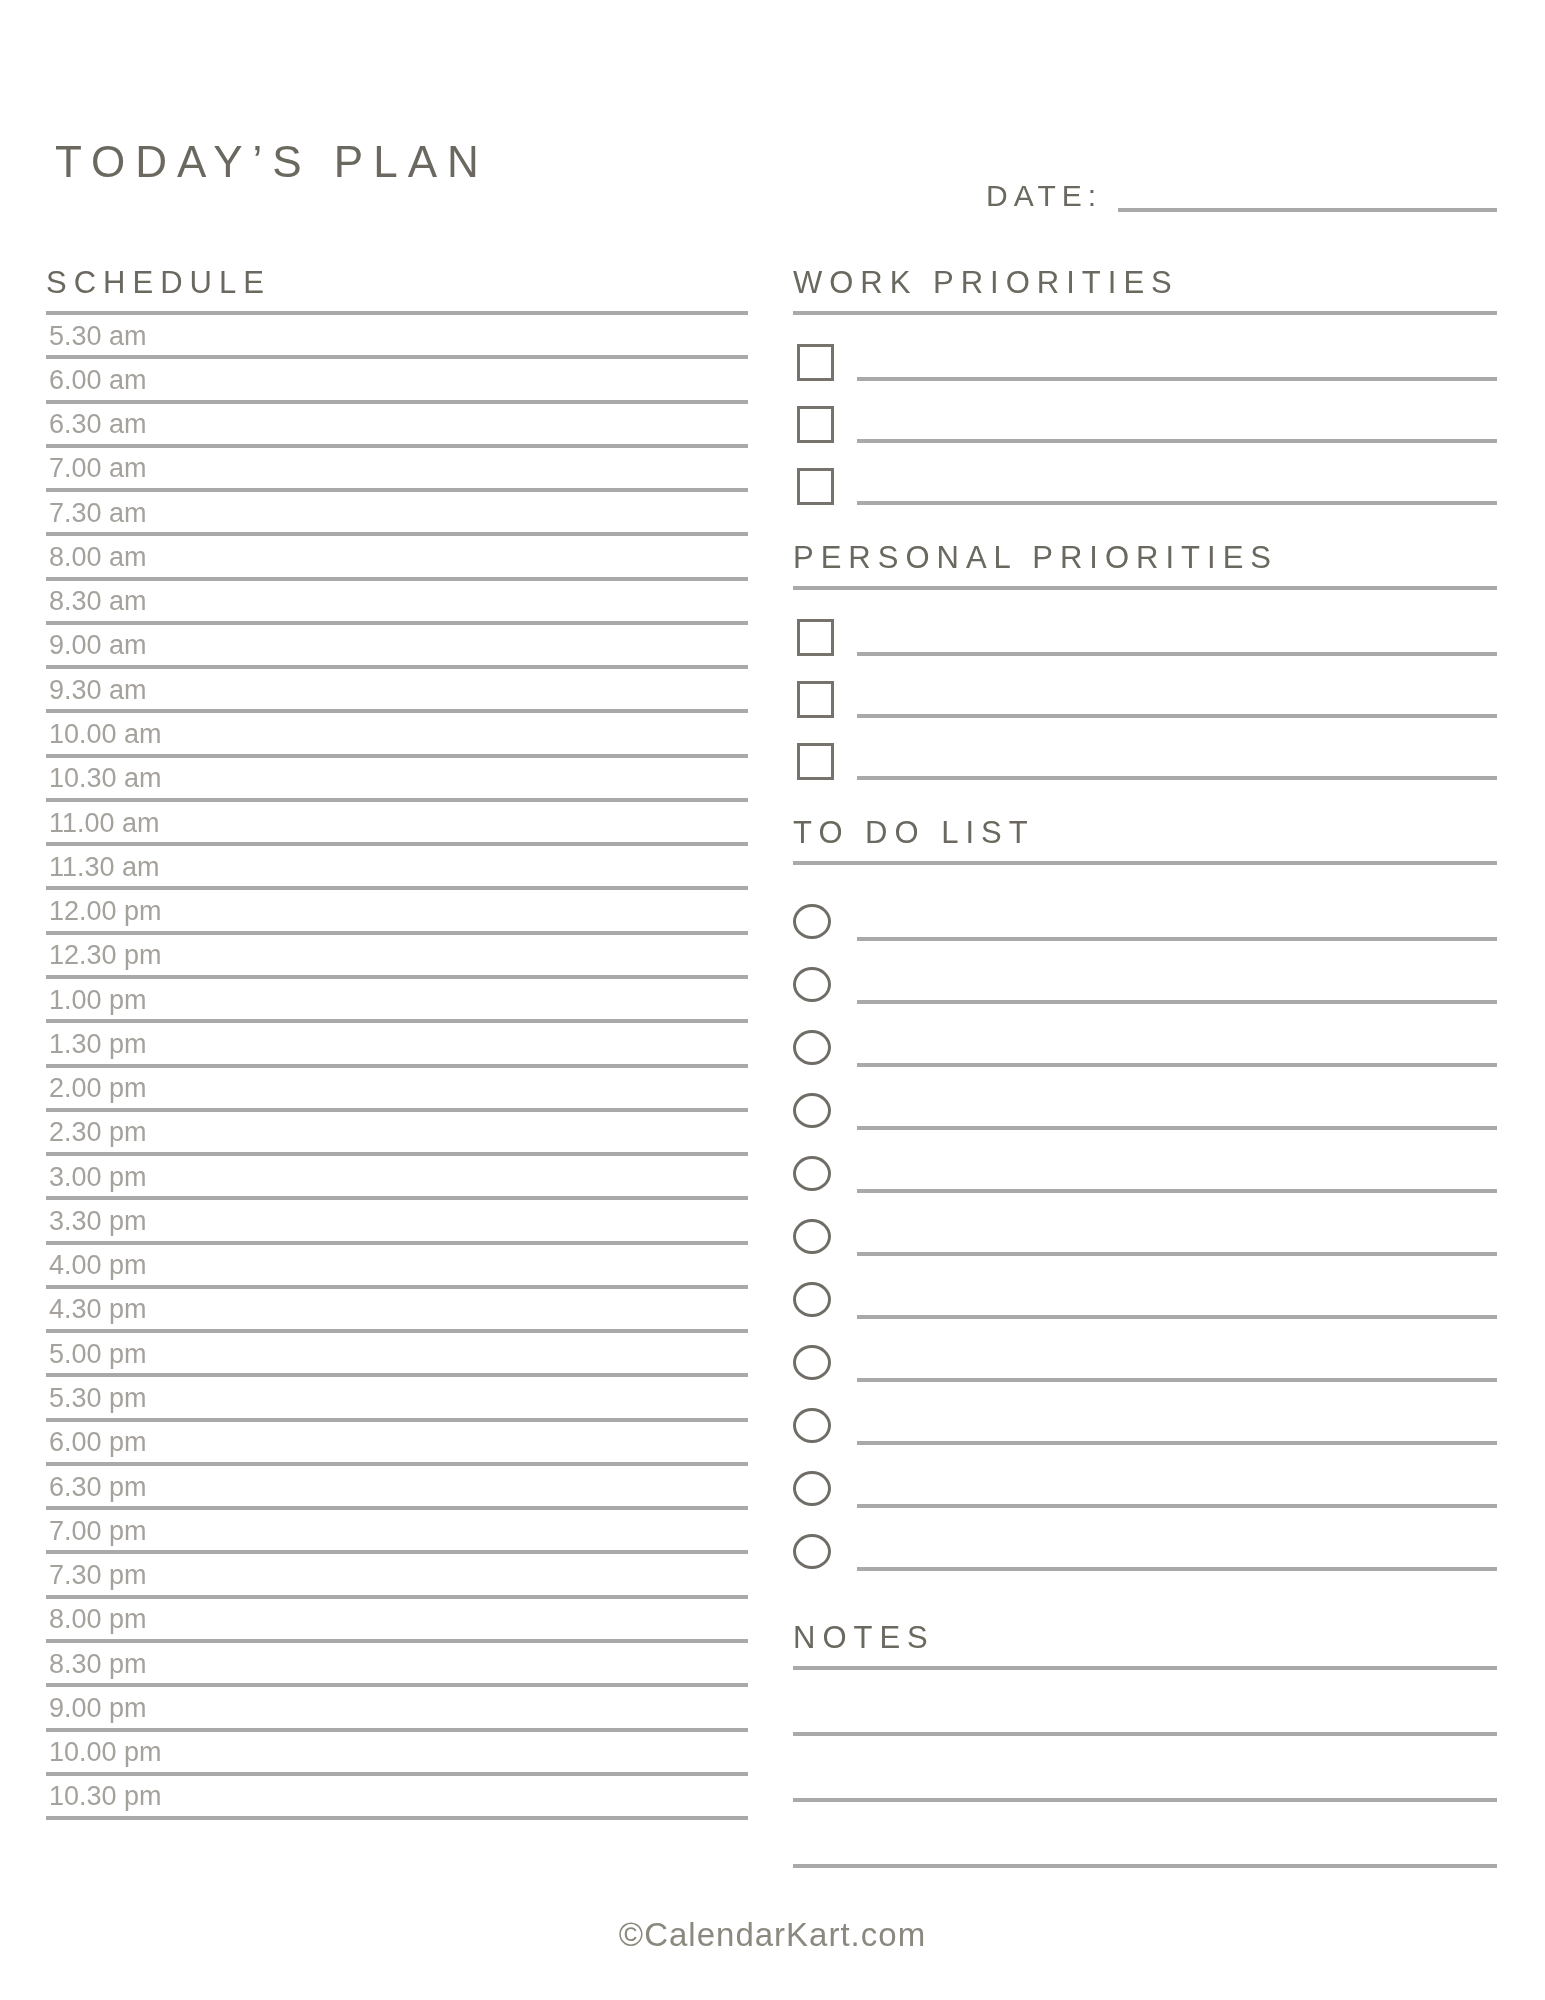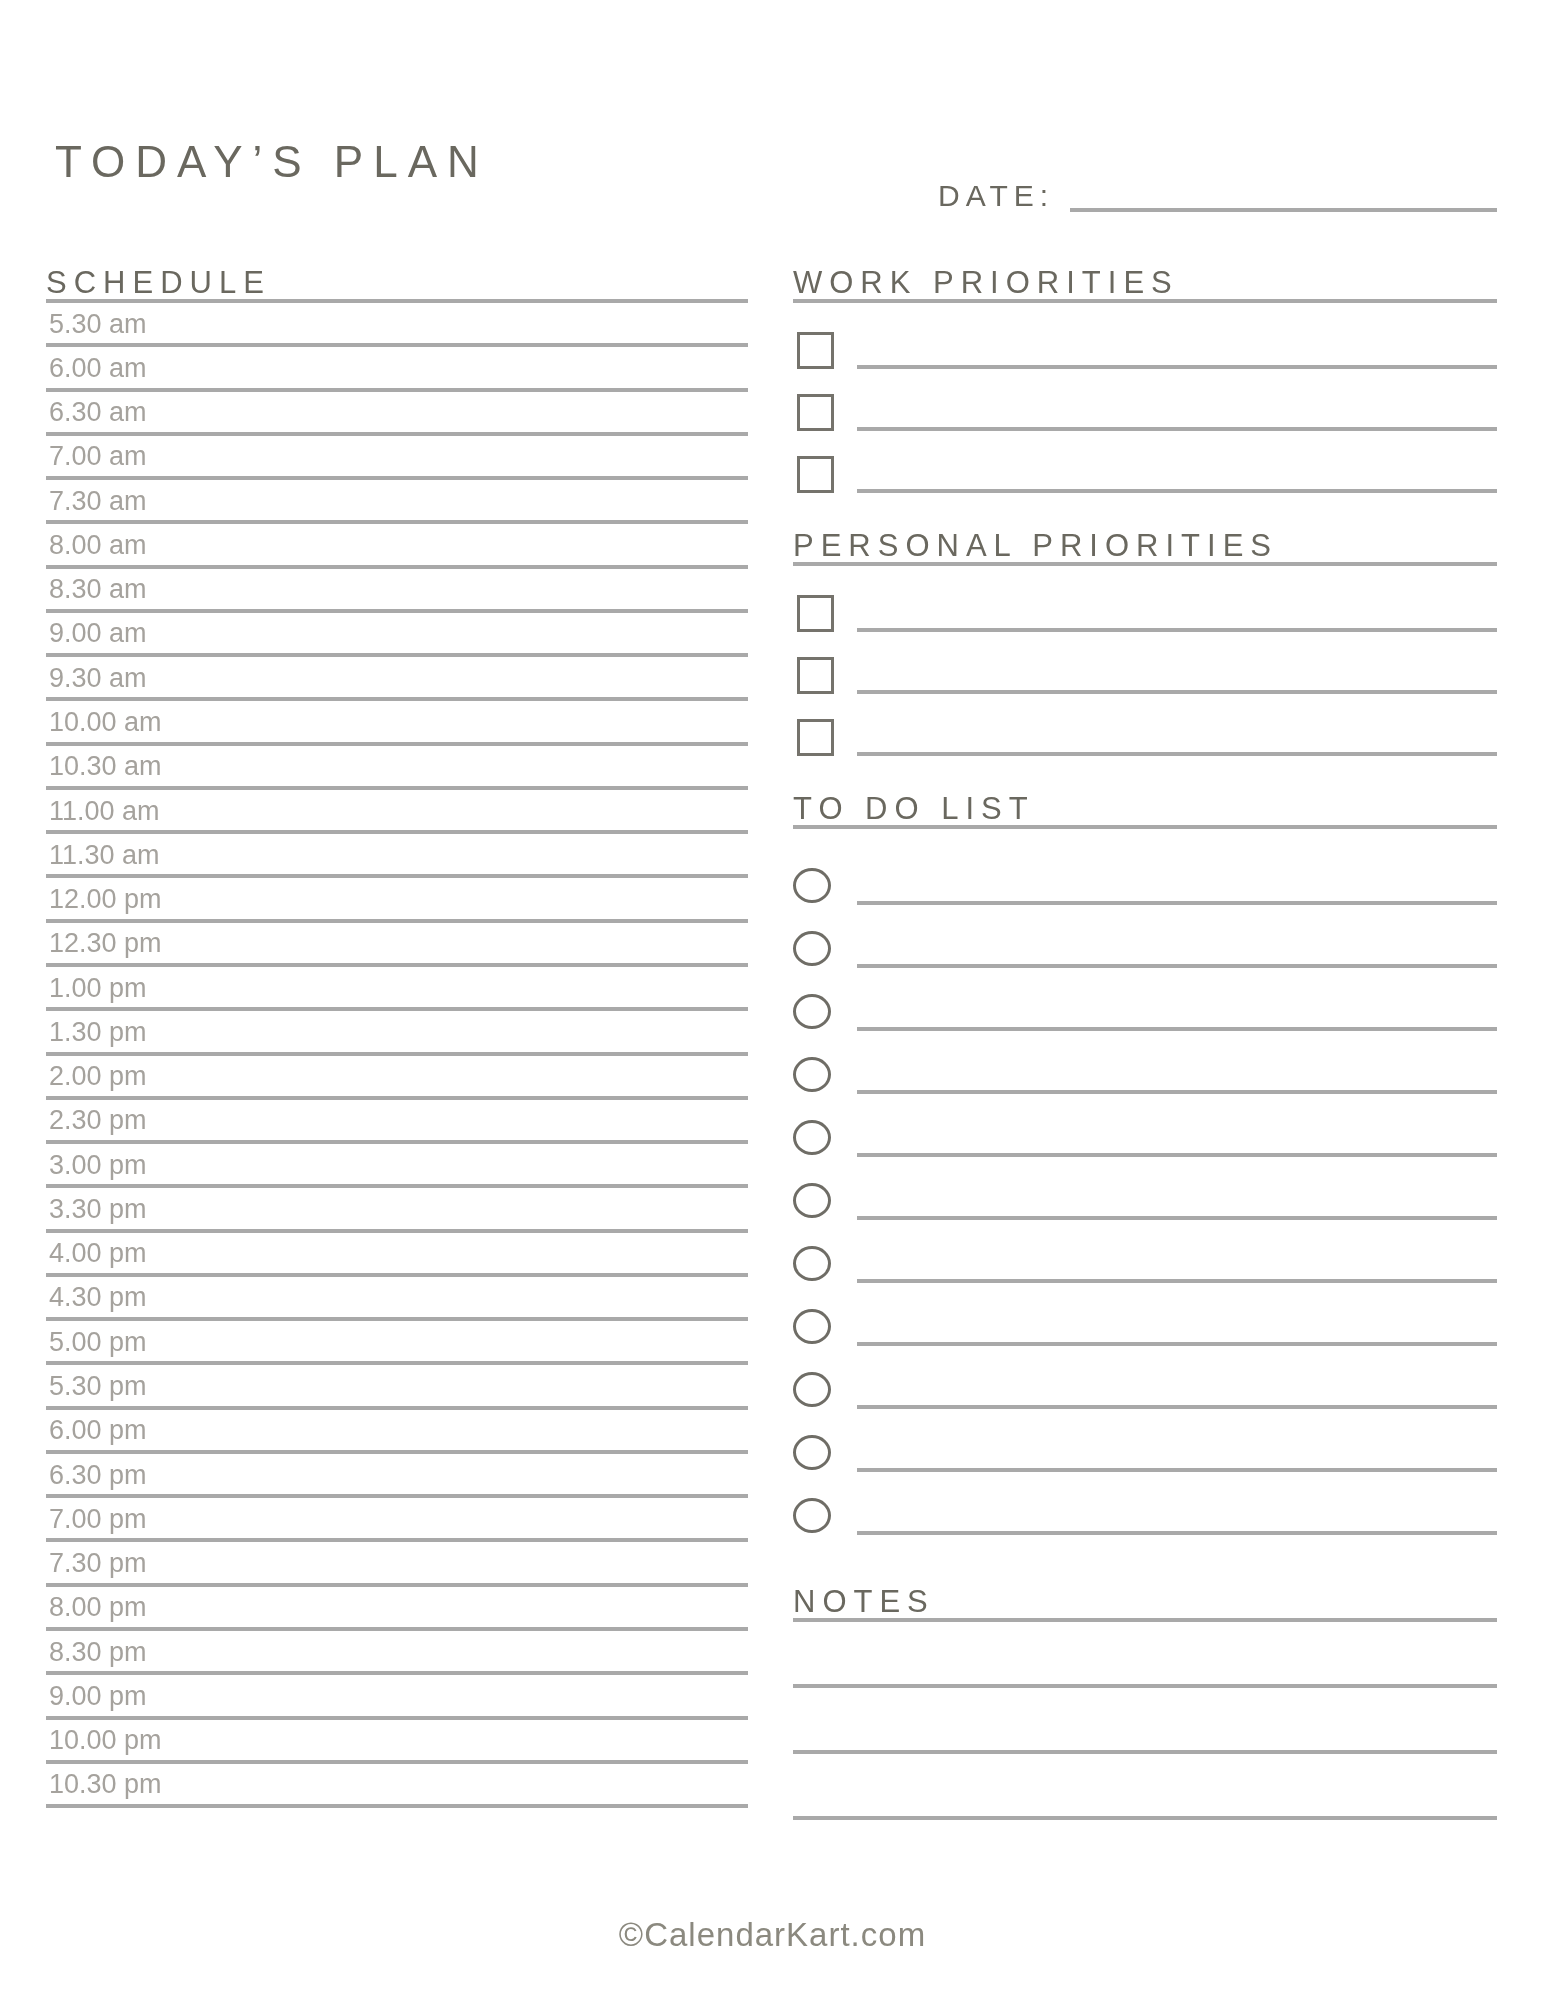--- a/index.html
+++ b/index.html
@@ -20,32 +20,32 @@
     position:absolute;left:55px;top:140px;
     font-size:44px;letter-spacing:10px;line-height:1;
     font-weight:500;color:var(--ink);white-space:nowrap;
   }
   .date-row{
     position:absolute;left:938px;top:176px;right:48px;
     display:flex;align-items:flex-end;gap:16px;
   }
   .date-label{
     font-size:30px;letter-spacing:6px;color:var(--ink);
-    line-height:32px;font-weight:500;white-space:nowrap;
+    line-height:32px;font-weight:500;white-space:nowrap;margin-left:48px;
   }
   .date-line{flex:1;height:36px;border-bottom:4px solid var(--rule-line);}
   .cols{
     position:absolute;top:268px;left:46px;width:1451px;
     display:flex;gap:45px;
   }
   .col-left{width:702px;}
   .col-right{flex:1;}
   h2.hd{
     font-size:31px;letter-spacing:7px;font-weight:500;color:var(--ink);
-    line-height:30px;padding-bottom:1px;border-bottom:4px solid var(--rule-line);
+    line-height:30px;padding-bottom:13px;border-bottom:4px solid var(--rule-line);
     white-space:nowrap;
   }
   
   .sched-row{
     height:44.28px;border-bottom:4px solid var(--rule-line);
     display:flex;align-items:center;
   }
   .sched-time{
     font-size:27px;color:var(--muted-text);padding-left:3px;line-height:1;
     padding-top:2px;

